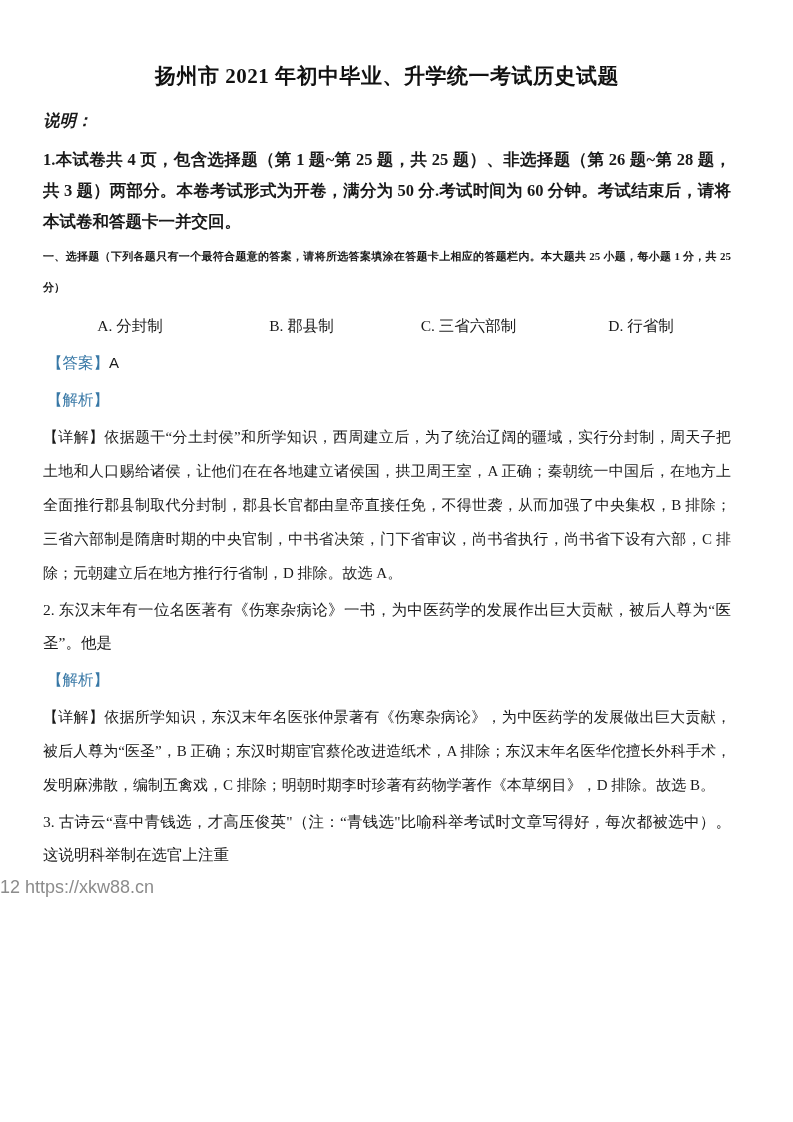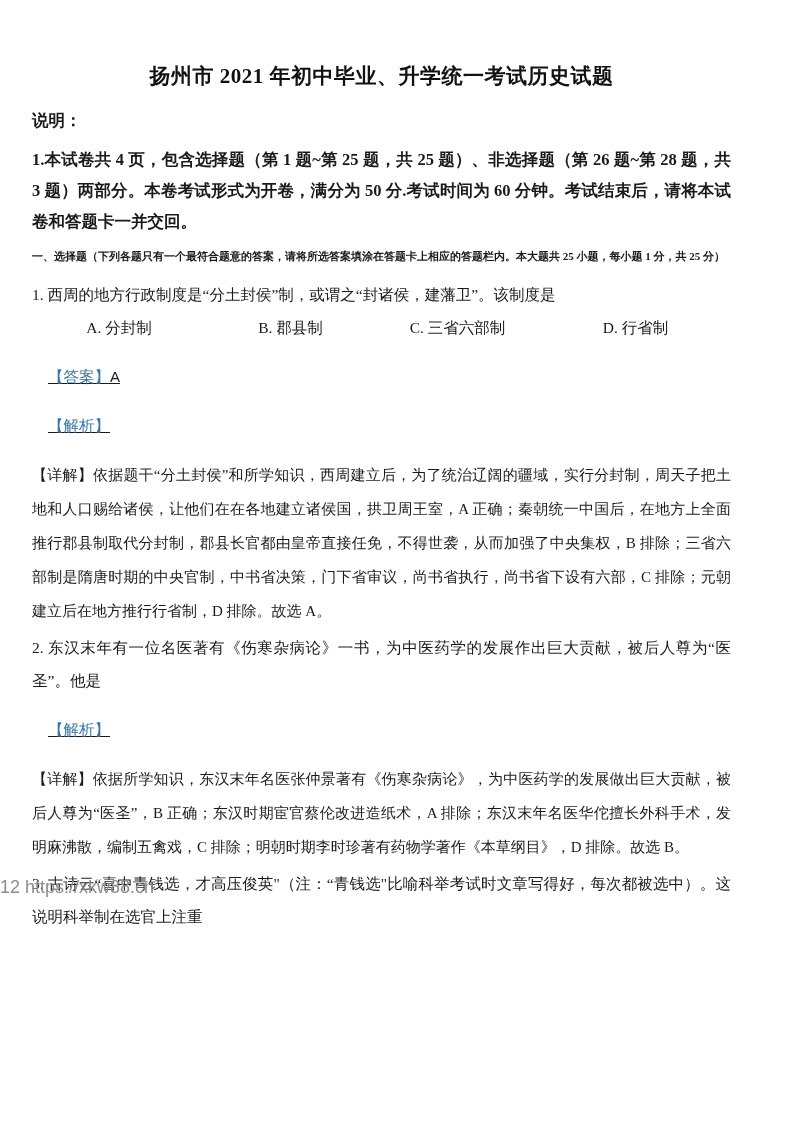--- a/index.html
+++ b/index.html
@@ -9,35 +9,36 @@
   }
   .page {
     position: relative;
     width: 793px;
     height: 924px;
     background: #ffffff;
     font-family: "Liberation Serif", "DejaVu Serif", serif;
     color: #1a1a1a;
     overflow: hidden;
     box-sizing: border-box;
-    padding: 62px 62px 0 32px;
+    padding: 62px 62px 0 43px;
   }
   .doc-title {
     text-align: center;
     font-size: 21px;
     font-weight: bold;
     letter-spacing: 0.5px;
     margin: 0 0 16px 0;
     color: #111111;
   }
   .notes-heading {
     font-size: 16.5px;
     font-weight: bold;
     margin: 0 0 8px 0;
     line-height: 30px;
+    font-style: italic;
   }
   .note-para {
     font-size: 16.5px;
     font-weight: bold;
     line-height: 31px;
     margin: 0 0 4px 0;
     text-align: justify;
   }
   .section-heading {
     font-size: 11px;
@@ -57,22 +58,21 @@
     display: grid;
     grid-template-columns: 174px 169px 165px 1fr;
     font-size: 15.5px;
     line-height: 33px;
     margin: 0 0 2px 0;
     text-align: center;
   }
   .answer-line, .analysis-line {
     font-size: 15.5px;
     line-height: 33px;
-    margin: 16px;
-    text-decoration: underline;
+    margin: 4px;
   }
   .label-blue {
     color: #3878a6;
   }
   .answer-letter {
     color: #1a1a1a;
     font-family: "Liberation Sans", sans-serif;
     font-size: 15px;
   }
   .q-detail {
@@ -99,21 +99,20 @@
 
   <h1 class="doc-title">扬州市 2021 年初中毕业、升学统一考试历史试题</h1>
 
   <p class="notes-heading">说明：</p>
 
   <p class="note-para">1.本试卷共 4 页，包含选择题（第 1 题~第 25 题，共 25 题）、非选择题（第 26 题~第 28 题，共 3 题）两部分。本卷考试形式为开卷，满分为 50 分.考试时间为 60 分钟。考试结束后，请将本试卷和答题卡一并交回。</p>
 
   <p class="section-heading">一、选择题（下列各题只有一个最符合题意的答案，请将所选答案填涂在答题卡上相应的答题栏内。本大题共 25 小题，每小题 1 分，共 25 分）</p>
 
   <div>
-    <p class="q-stem">1. 西周的地方行政制度是“分土封侯”制，或谓之“封诸侯，建藩卫”。该制度是</p>
     <div class="q-options">
       <span>A. 分封制</span>
       <span>B. 郡县制</span>
       <span>C. 三省六部制</span>
       <span>D. 行省制</span>
     </div>
     <p class="answer-line"><span class="label-blue">【答案】</span><span class="answer-letter">A</span></p>
     <p class="analysis-line"><span class="label-blue">【解析】</span></p>
     <p class="q-detail">【详解】依据题干“分土封侯”和所学知识，西周建立后，为了统治辽阔的疆域，实行分封制，周天子把土地和人口赐给诸侯，让他们在在各地建立诸侯国，拱卫周王室，A 正确；秦朝统一中国后，在地方上全面推行郡县制取代分封制，郡县长官都由皇帝直接任免，不得世袭，从而加强了中央集权，B 排除；三省六部制是隋唐时期的中央官制，中书省决策，门下省审议，尚书省执行，尚书省下设有六部，C 排除；元朝建立后在地方推行行省制，D 排除。故选 A。</p>
   </div>

